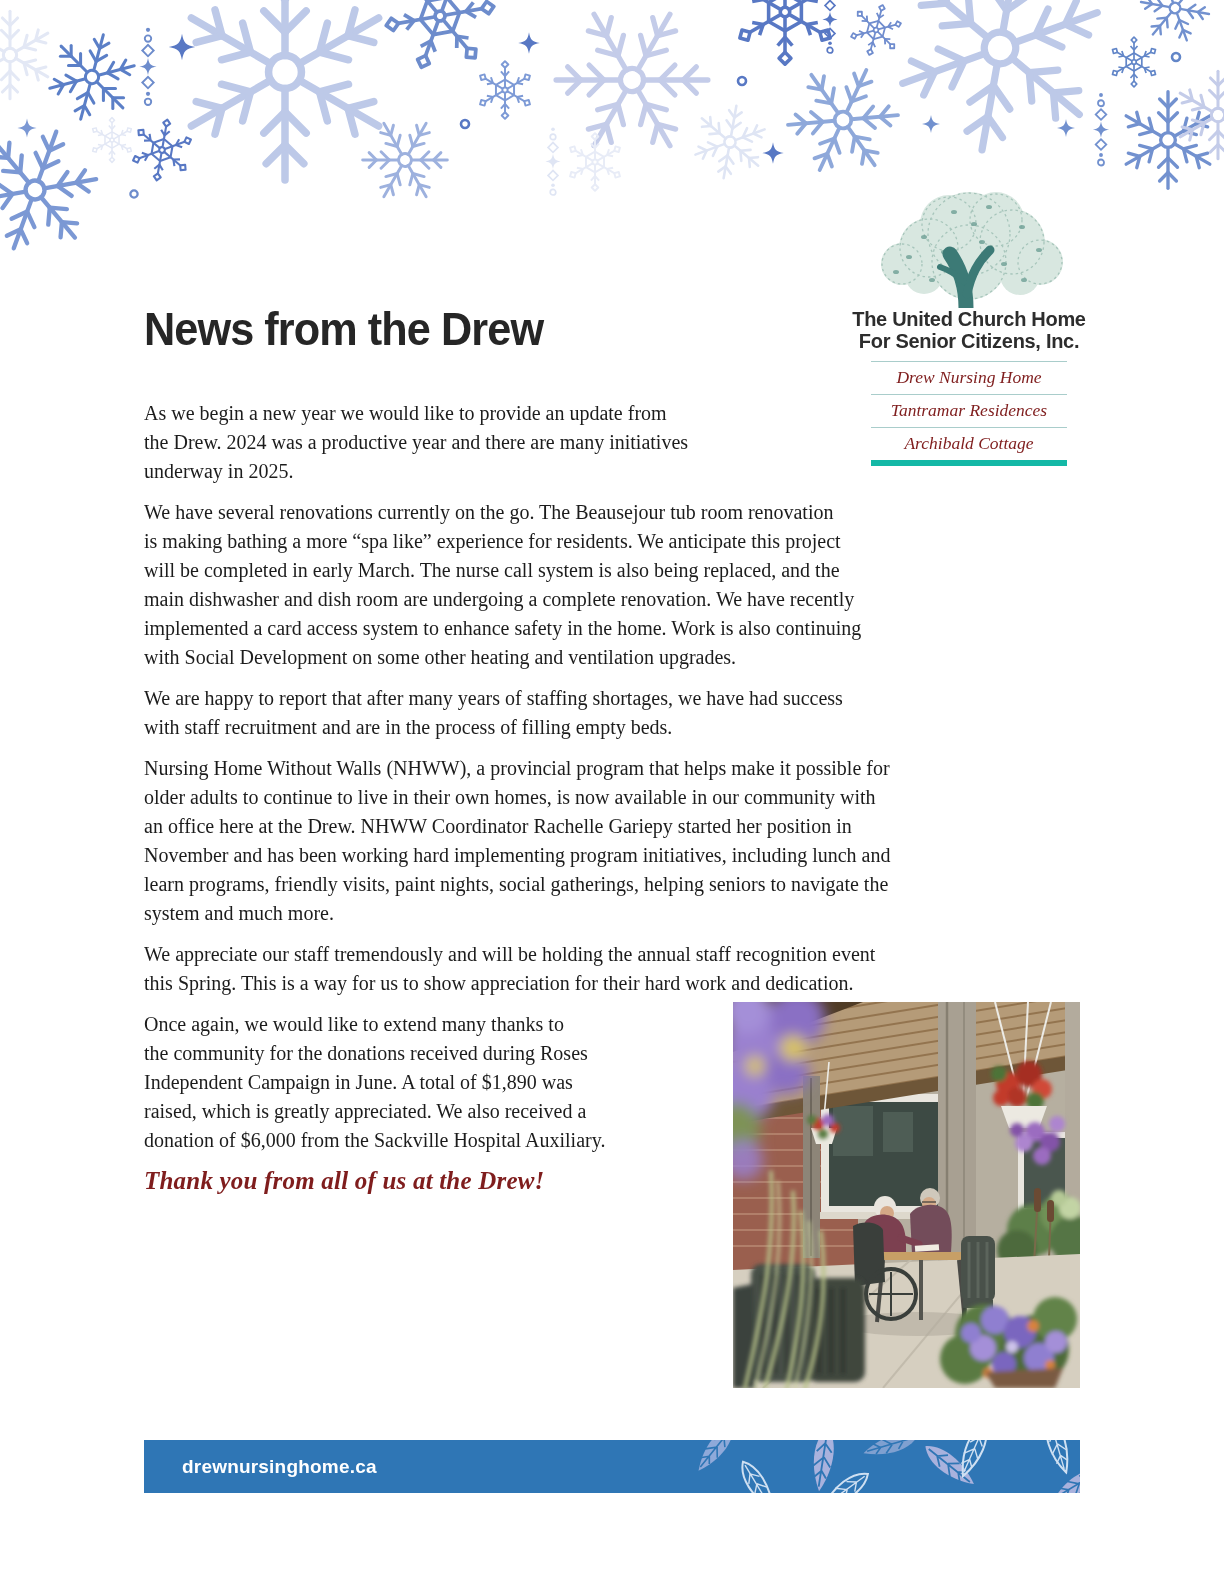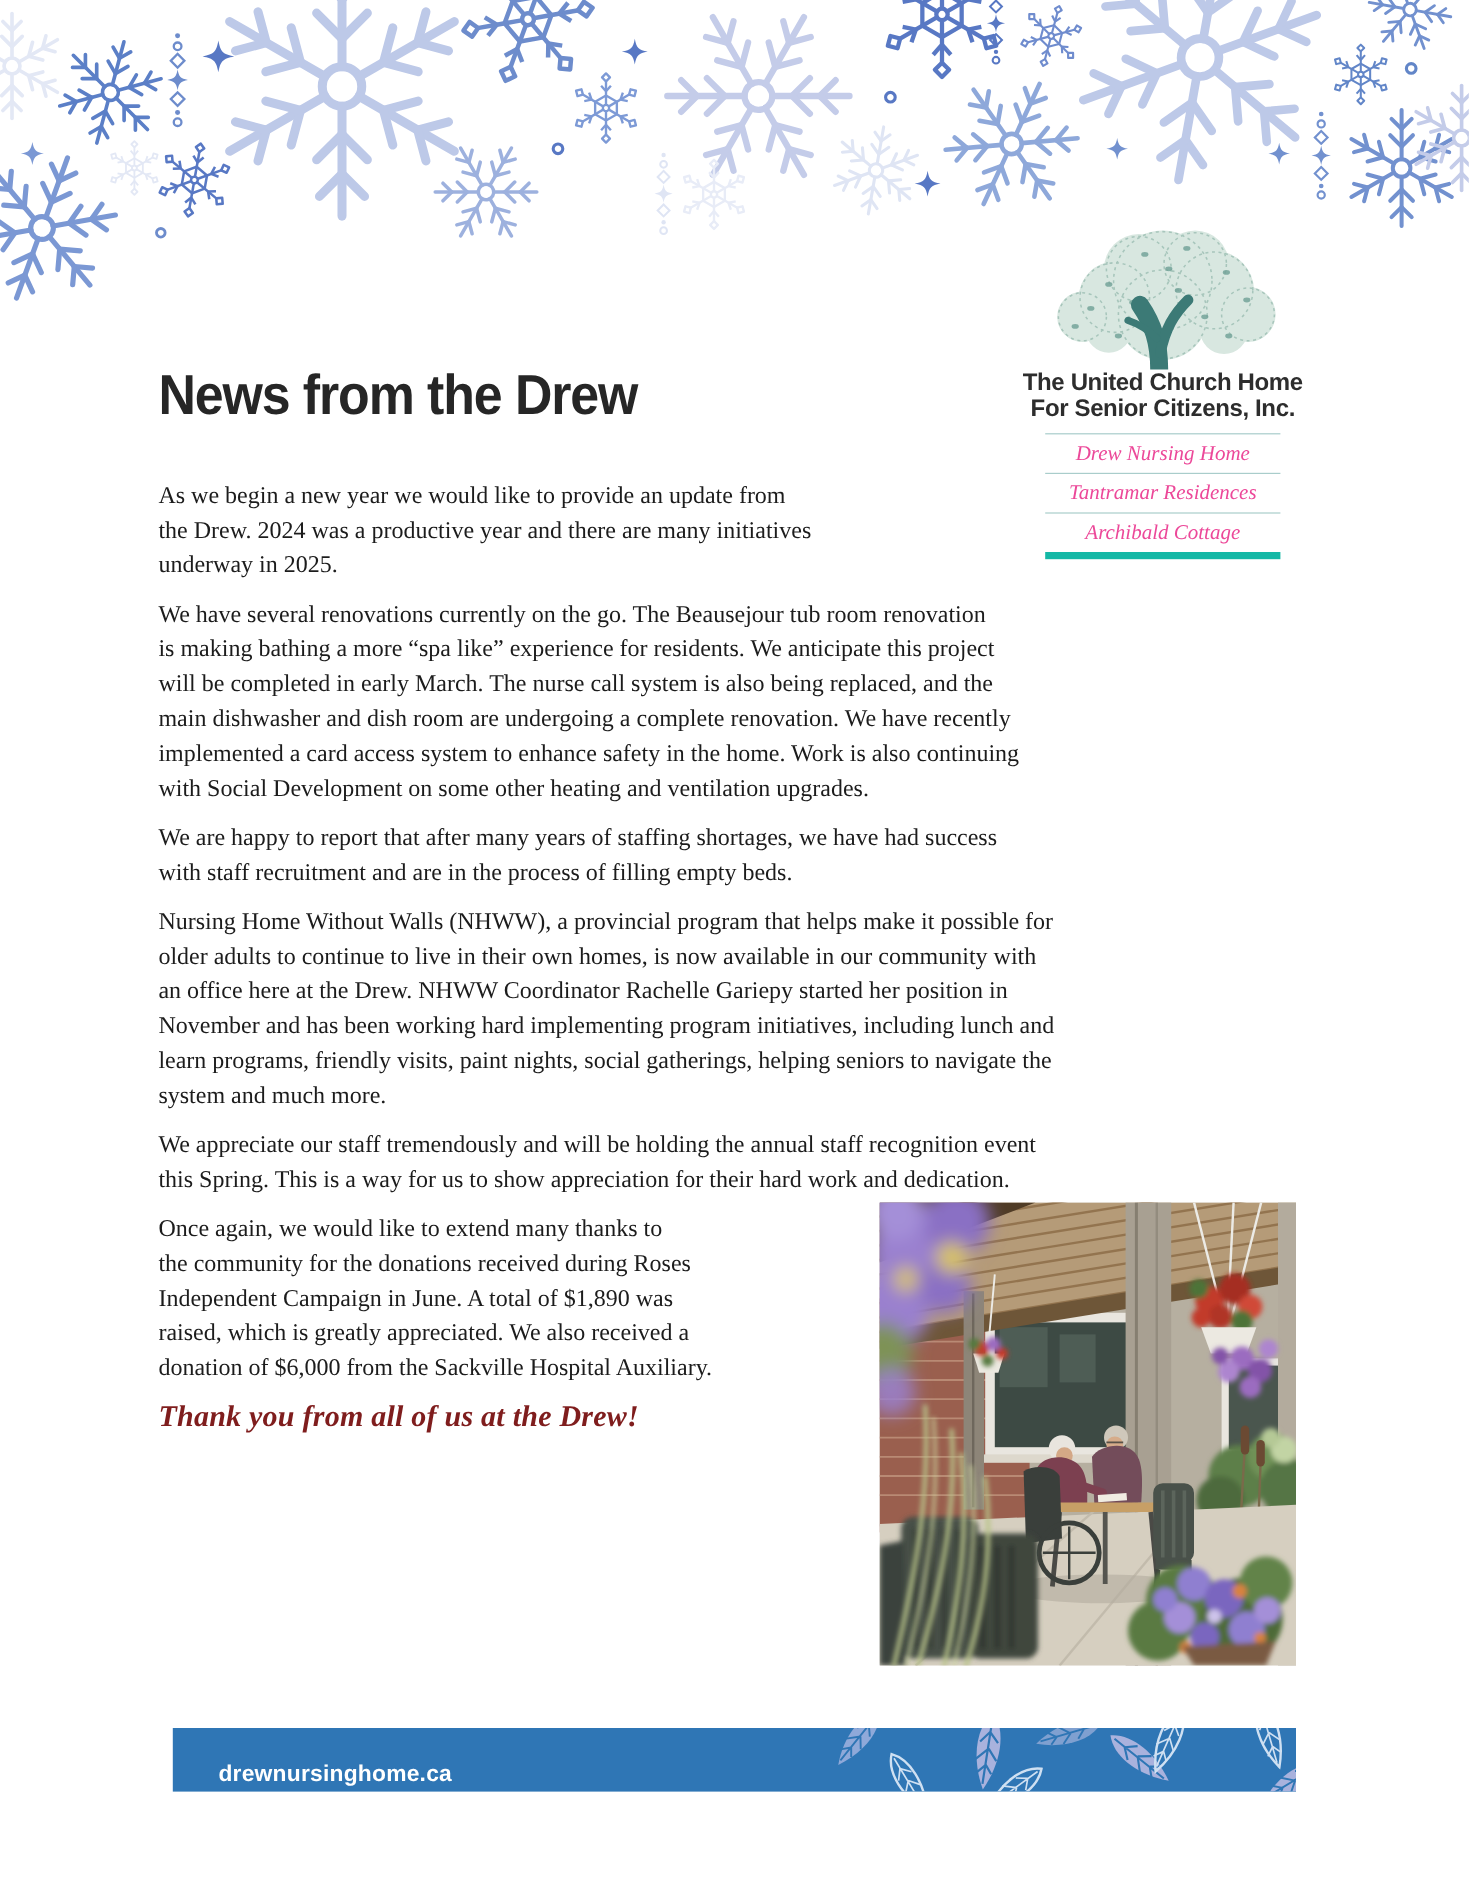--- a/index.html
+++ b/index.html
@@ -13,27 +13,27 @@
   #logo{position:absolute;left:848px;top:182px;width:242px;}
   #logo .tree{display:block;margin:0 auto;}
   .org-name{
     font-family:"Liberation Sans", sans-serif;font-weight:bold;
     font-size:20px;line-height:1.12;color:#2d2d2d;text-align:center;
     letter-spacing:-0.3px;margin-top:0;
   }
   .facilities{margin-top:8px;}
   .facility{
     font-family:"Liberation Serif", serif;font-style:italic;
-    font-size:17.5px;color:#ec4899;text-align:center;
+    font-size:17.5px;color:#7f1d1d;text-align:center;
     padding:5px 0 6px 0;border-top:1px solid #a9cdcb;
     width:196px;margin:0 auto;
   }
   .facility:last-child{border-bottom:6px solid #14b8a6;}
   
-  #article{position:absolute;left:132px;top:303px;width:900px;}
+  #article{position:absolute;left:144px;top:303px;width:900px;}
   .title{
     font-family:"Liberation Sans", sans-serif;font-weight:bold;
     font-size:47px;color:#262626;letter-spacing:-1px;
     transform:scaleX(0.92);transform-origin:left center;
     margin:0 0 44px 0;line-height:1.1;
   }
   .para{
     font-size:20px;line-height:29px;margin:0 0 12px 0;
     white-space:pre-line;
   }
@@ -43,21 +43,21 @@
   }
   
   #photo{position:absolute;left:733px;top:1002px;width:347px;height:386px;overflow:hidden;}
   
   #footer{
     position:absolute;left:144px;top:1440px;width:936px;height:53px;
     background:#2f76b5;overflow:hidden;
   }
   #footer .leaves{position:absolute;right:0;top:0;}
   .website{
-    position:absolute;left:38px;top:12px;height:53px;line-height:53px;
+    position:absolute;left:38px;top:0;height:53px;line-height:53px;
     font-family:"Liberation Sans", sans-serif;font-weight:bold;
     font-size:19px;color:#ffffff;letter-spacing:0.2px;text-align:center;
   }
 </style>
 </head>
 <body>
 
 <svg width="0" height="0" style="position:absolute" aria-hidden="true">
   <defs>
 

